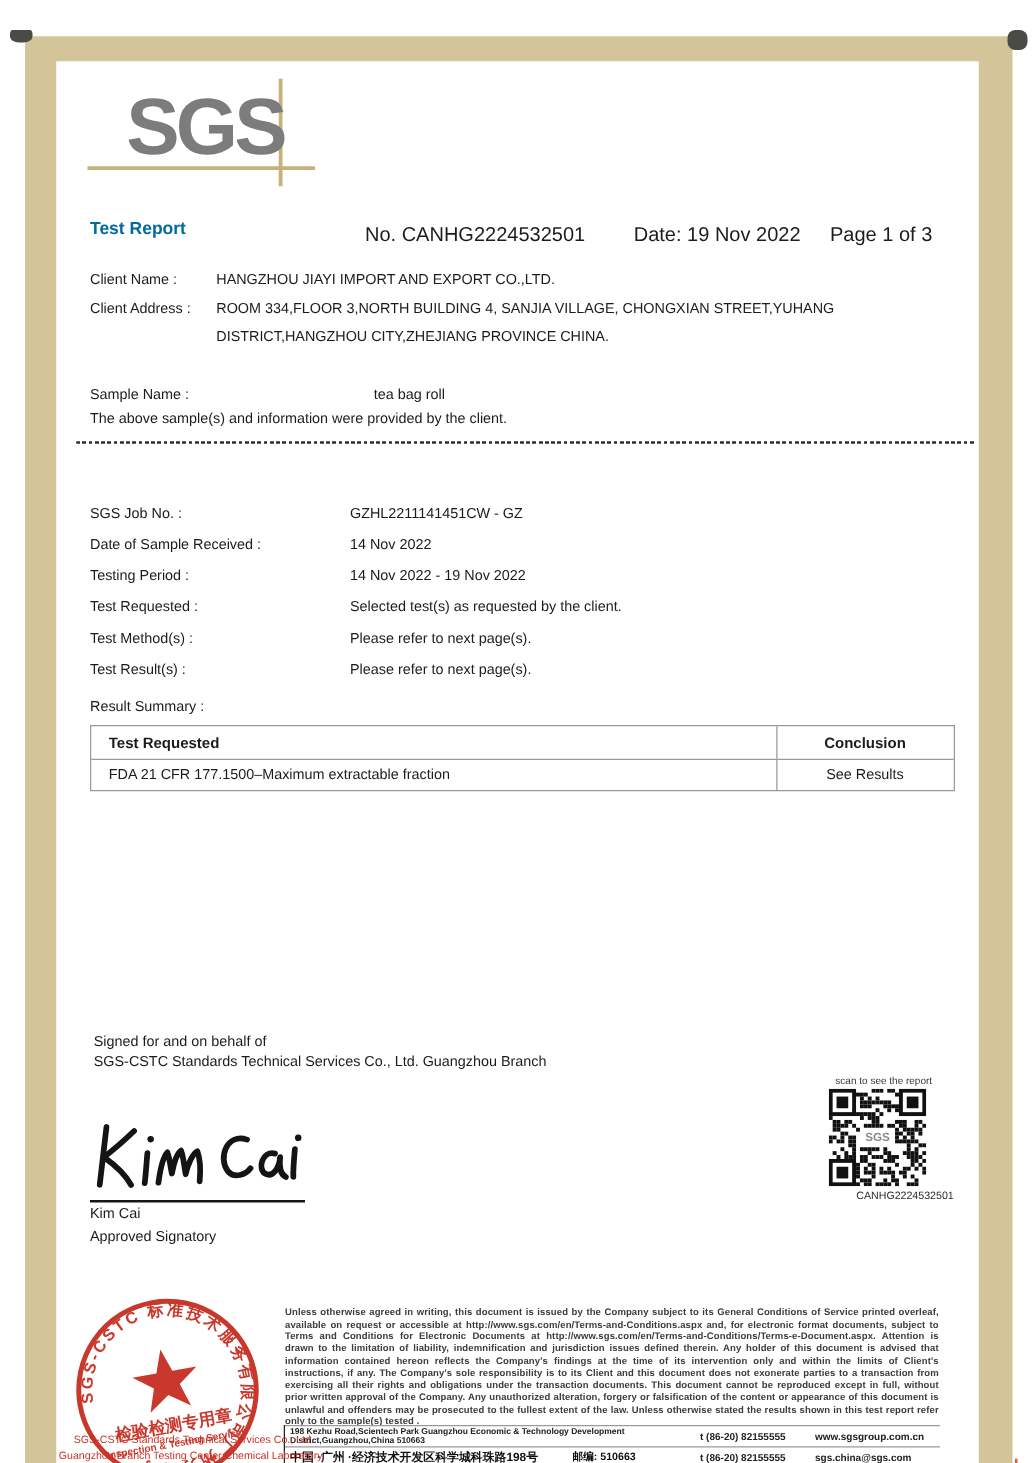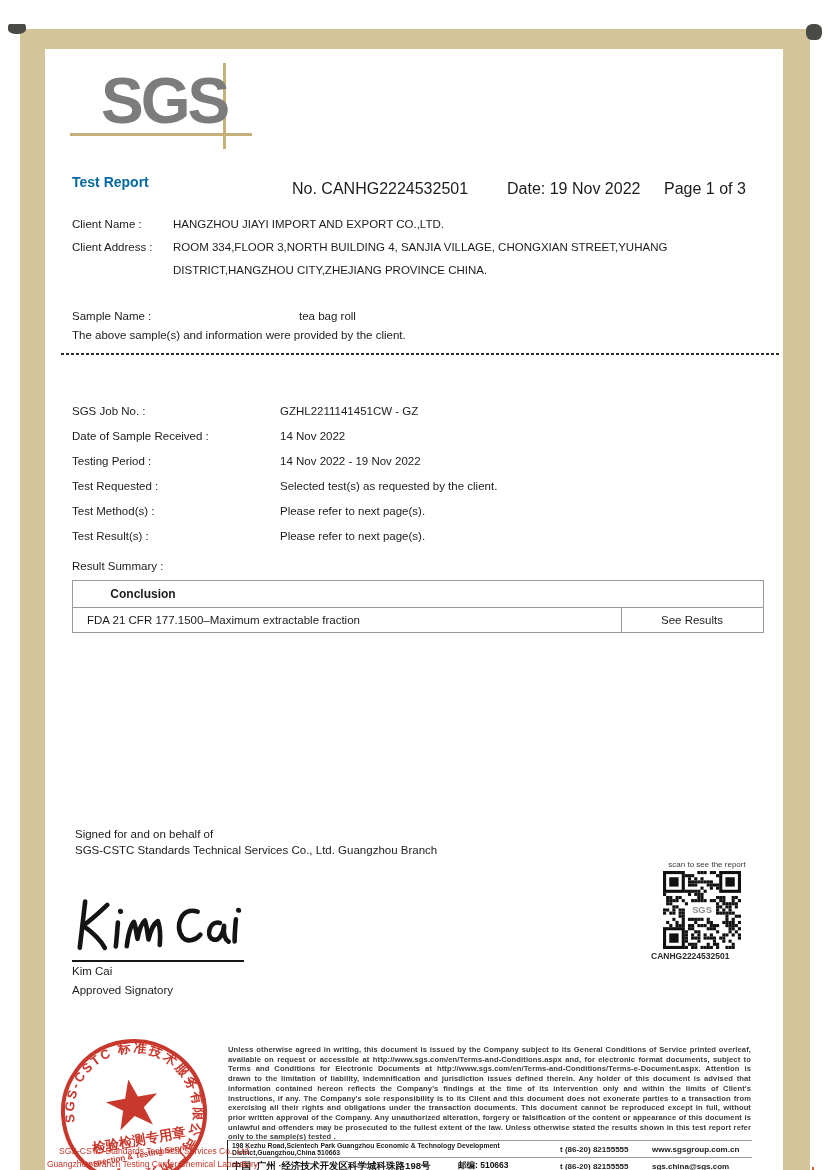--- a/index.html
+++ b/index.html
@@ -42,21 +42,21 @@
   .rs-head-txt{font-weight:bold;font-size:12px;}
   .rs-cell-txt{font-size:11.5px;}
 
   .sig1{left:30px;top:779px;} .sig2{left:30px;top:795px;}
   .sig-svg{left:25px;top:842px;}
   .sig-underline{left:27px;top:911px;width:172px;height:2px;background:#161616;}
   .sig-name{left:27px;top:916px;} .sig-role{left:27px;top:935px;}
 
   .qr-top{left:610px;top:811px;width:104px;font-size:8px;text-align:center;color:#3a3a3a;}
   .qr-box{left:618px;top:822px;width:78px;height:78px;}
-  .qr-bottom{left:606px;top:902px;width:112px;font-size:8.5px;text-align:left;color:#2a2a2a;font-weight:bold;}
+  .qr-bottom{left:606px;top:902px;width:112px;font-size:8.5px;text-align:right;color:#2a2a2a;}
 
   .stamp{left:6px;top:980px;z-index:3;opacity:.92;}
   .stamp-co{font-size:8.5px;color:#c8352a;z-index:2;white-space:nowrap;}
   .stamp-co1{left:14px;top:1097px;} .stamp-co2{left:2px;top:1110px;}
 
   .legal{left:183px;top:996px;width:523px;font-size:7.6px;line-height:9.7px;
          text-align:justify;color:#3c3c3c;font-weight:600;letter-spacing:.1px;}
   .attention{left:183px;top:1069px;width:523px;font-size:7.8px;line-height:9.6px;
              color:#ef7135;font-weight:bold;text-align:justify;}
   .addr-block{left:182px;top:1091px;width:524px;border-left:1.5px solid #222;}
@@ -105,20 +105,21 @@
       <div class="abs txt f-lbl fr3">Test Requested :</div>
       <div class="abs txt f-val fr3">Selected test(s) as requested by the client.</div>
       <div class="abs txt f-lbl fr4">Test Method(s) :</div>
       <div class="abs txt f-val fr4">Please refer to next page(s).</div>
       <div class="abs txt f-lbl fr5">Test Result(s) :</div>
       <div class="abs txt f-val fr5">Please refer to next page(s).</div>
 
       <div class="abs txt rs-label">Result Summary :</div>
       <div class="abs rs-table">
         <div class="rs-row head">
+          <div class="rs-c1 rs-head-txt">Test Requested</div>
           <div class="rs-c2 rs-head-txt">Conclusion</div>
         </div>
         <div class="rs-row">
           <div class="rs-c1 rs-cell-txt">FDA 21 CFR 177.1500–Maximum extractable fraction</div>
           <div class="rs-c2 rs-cell-txt">See Results</div>
         </div>
       </div>
 
       <div class="abs txt sig1">Signed for and on behalf of</div>
       <div class="abs txt sig2">SGS-CSTC Standards Technical Services Co., Ltd. Guangzhou Branch</div>

